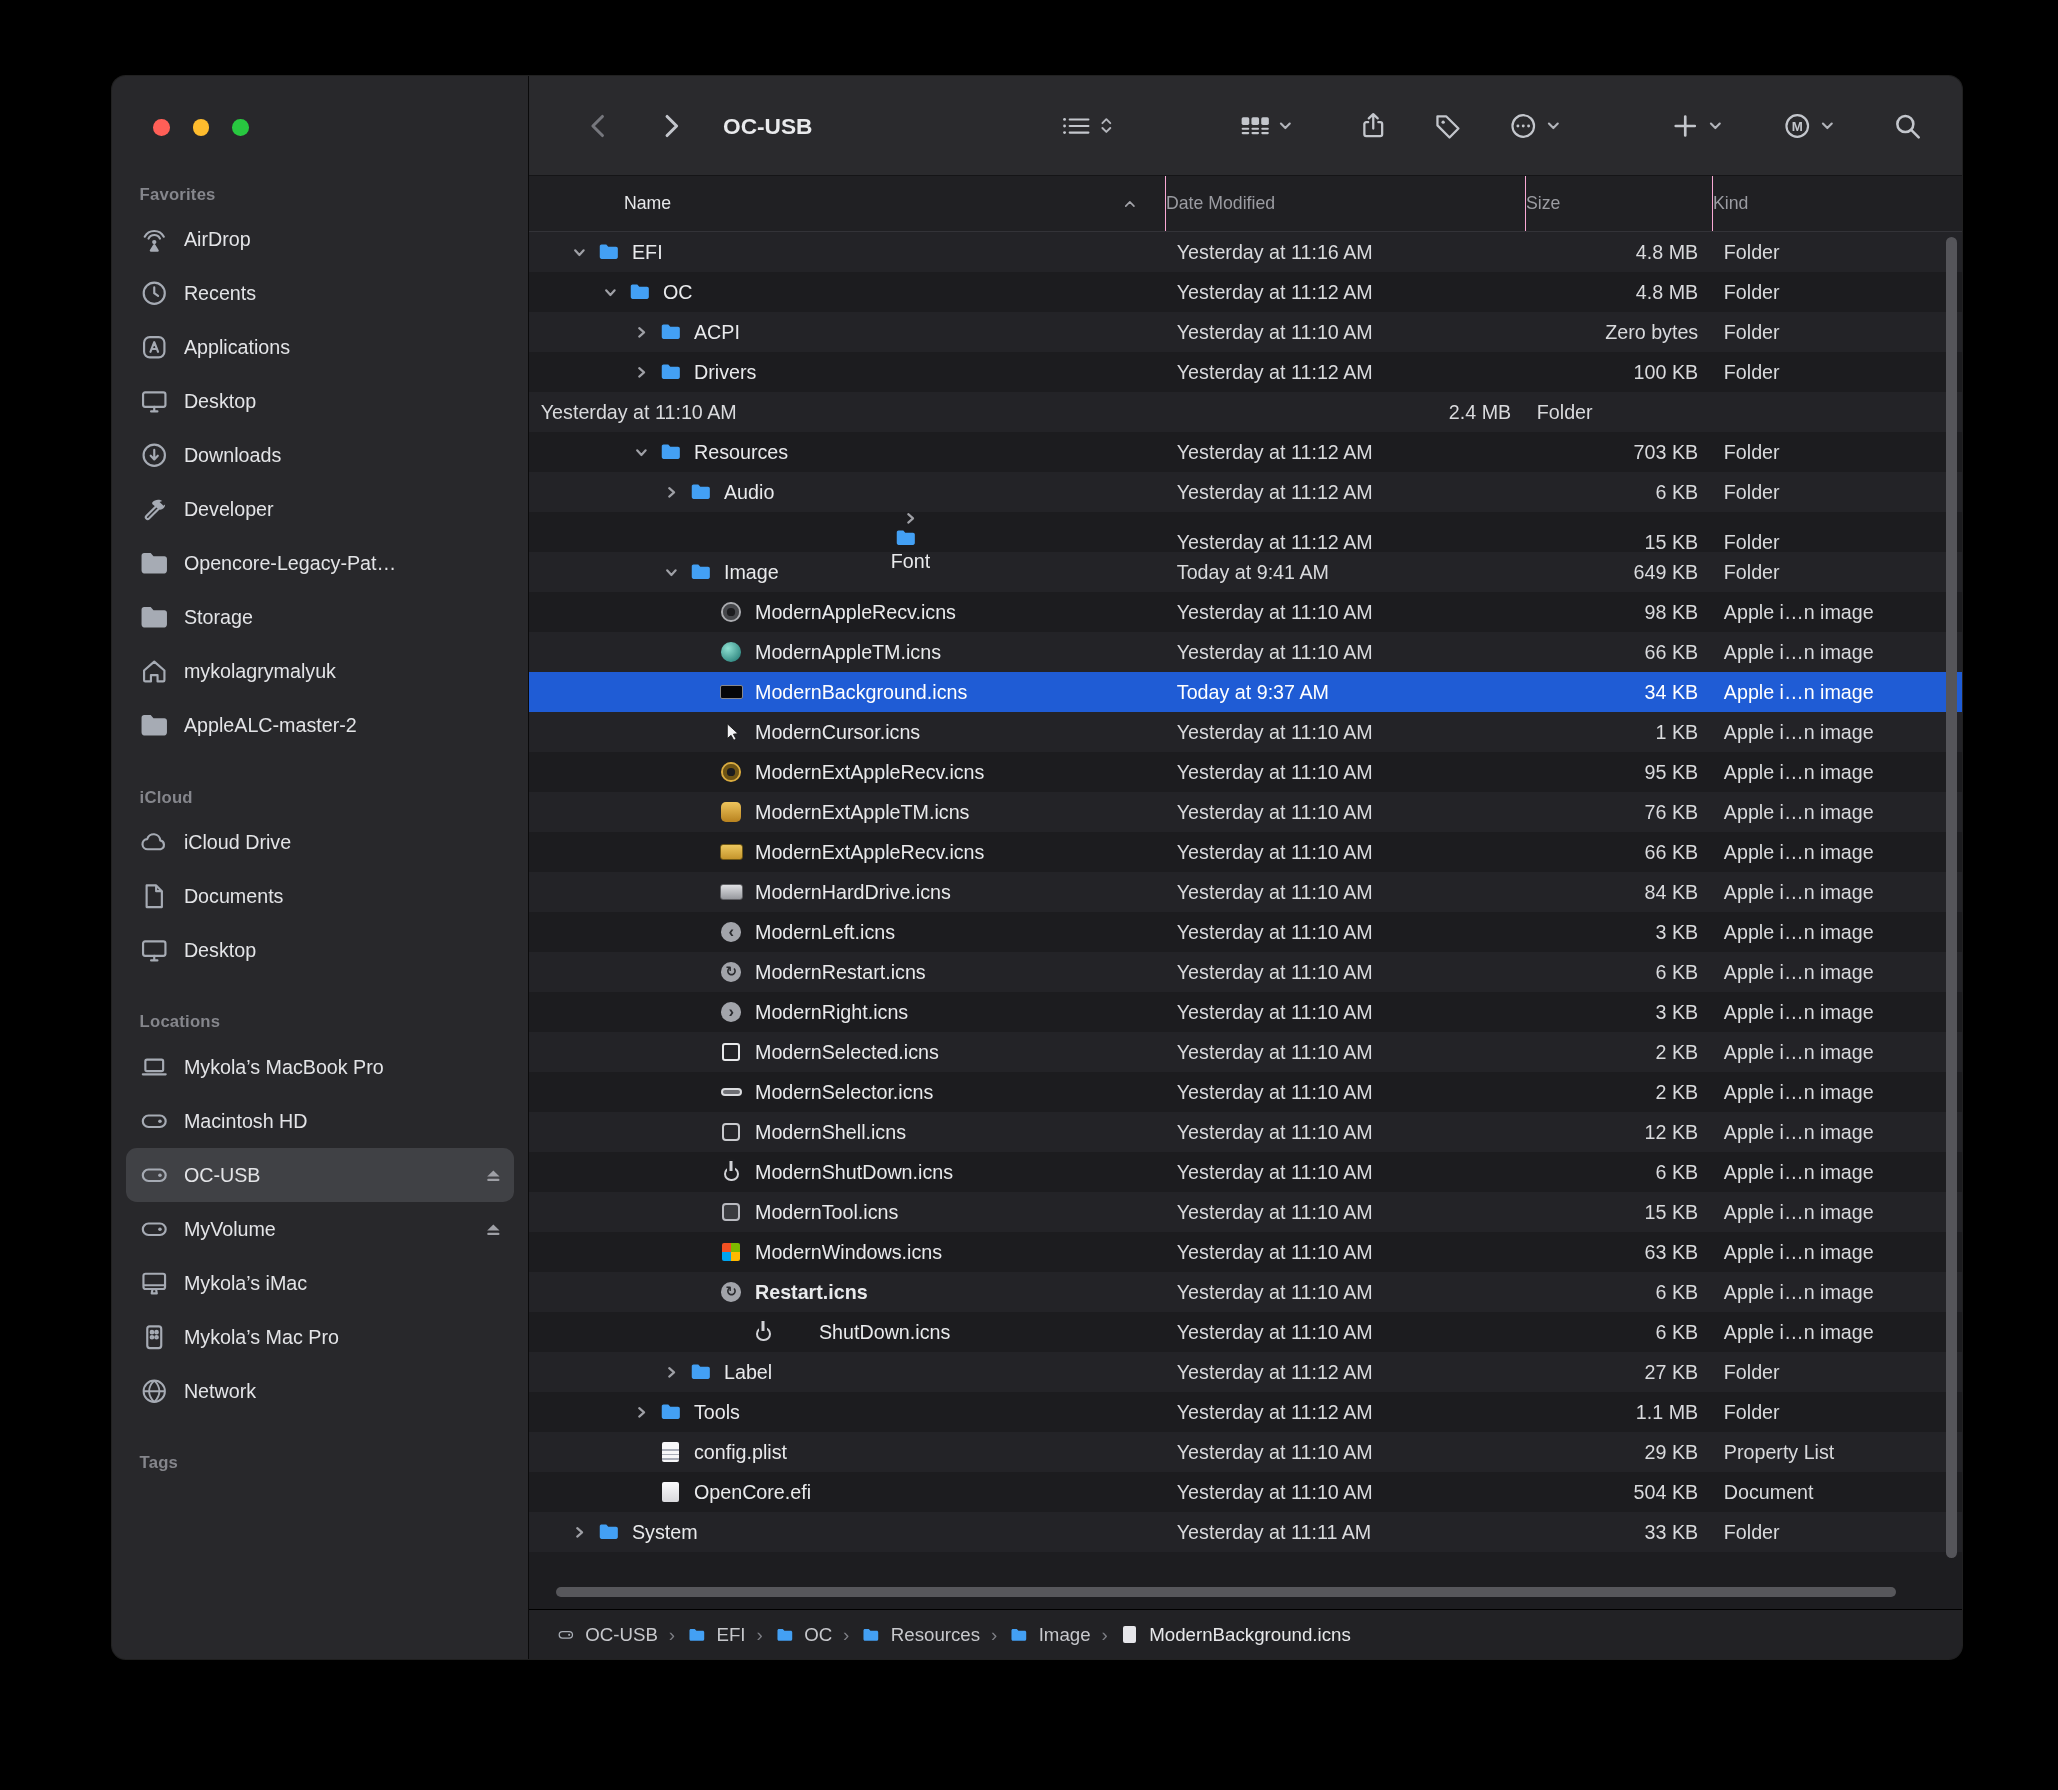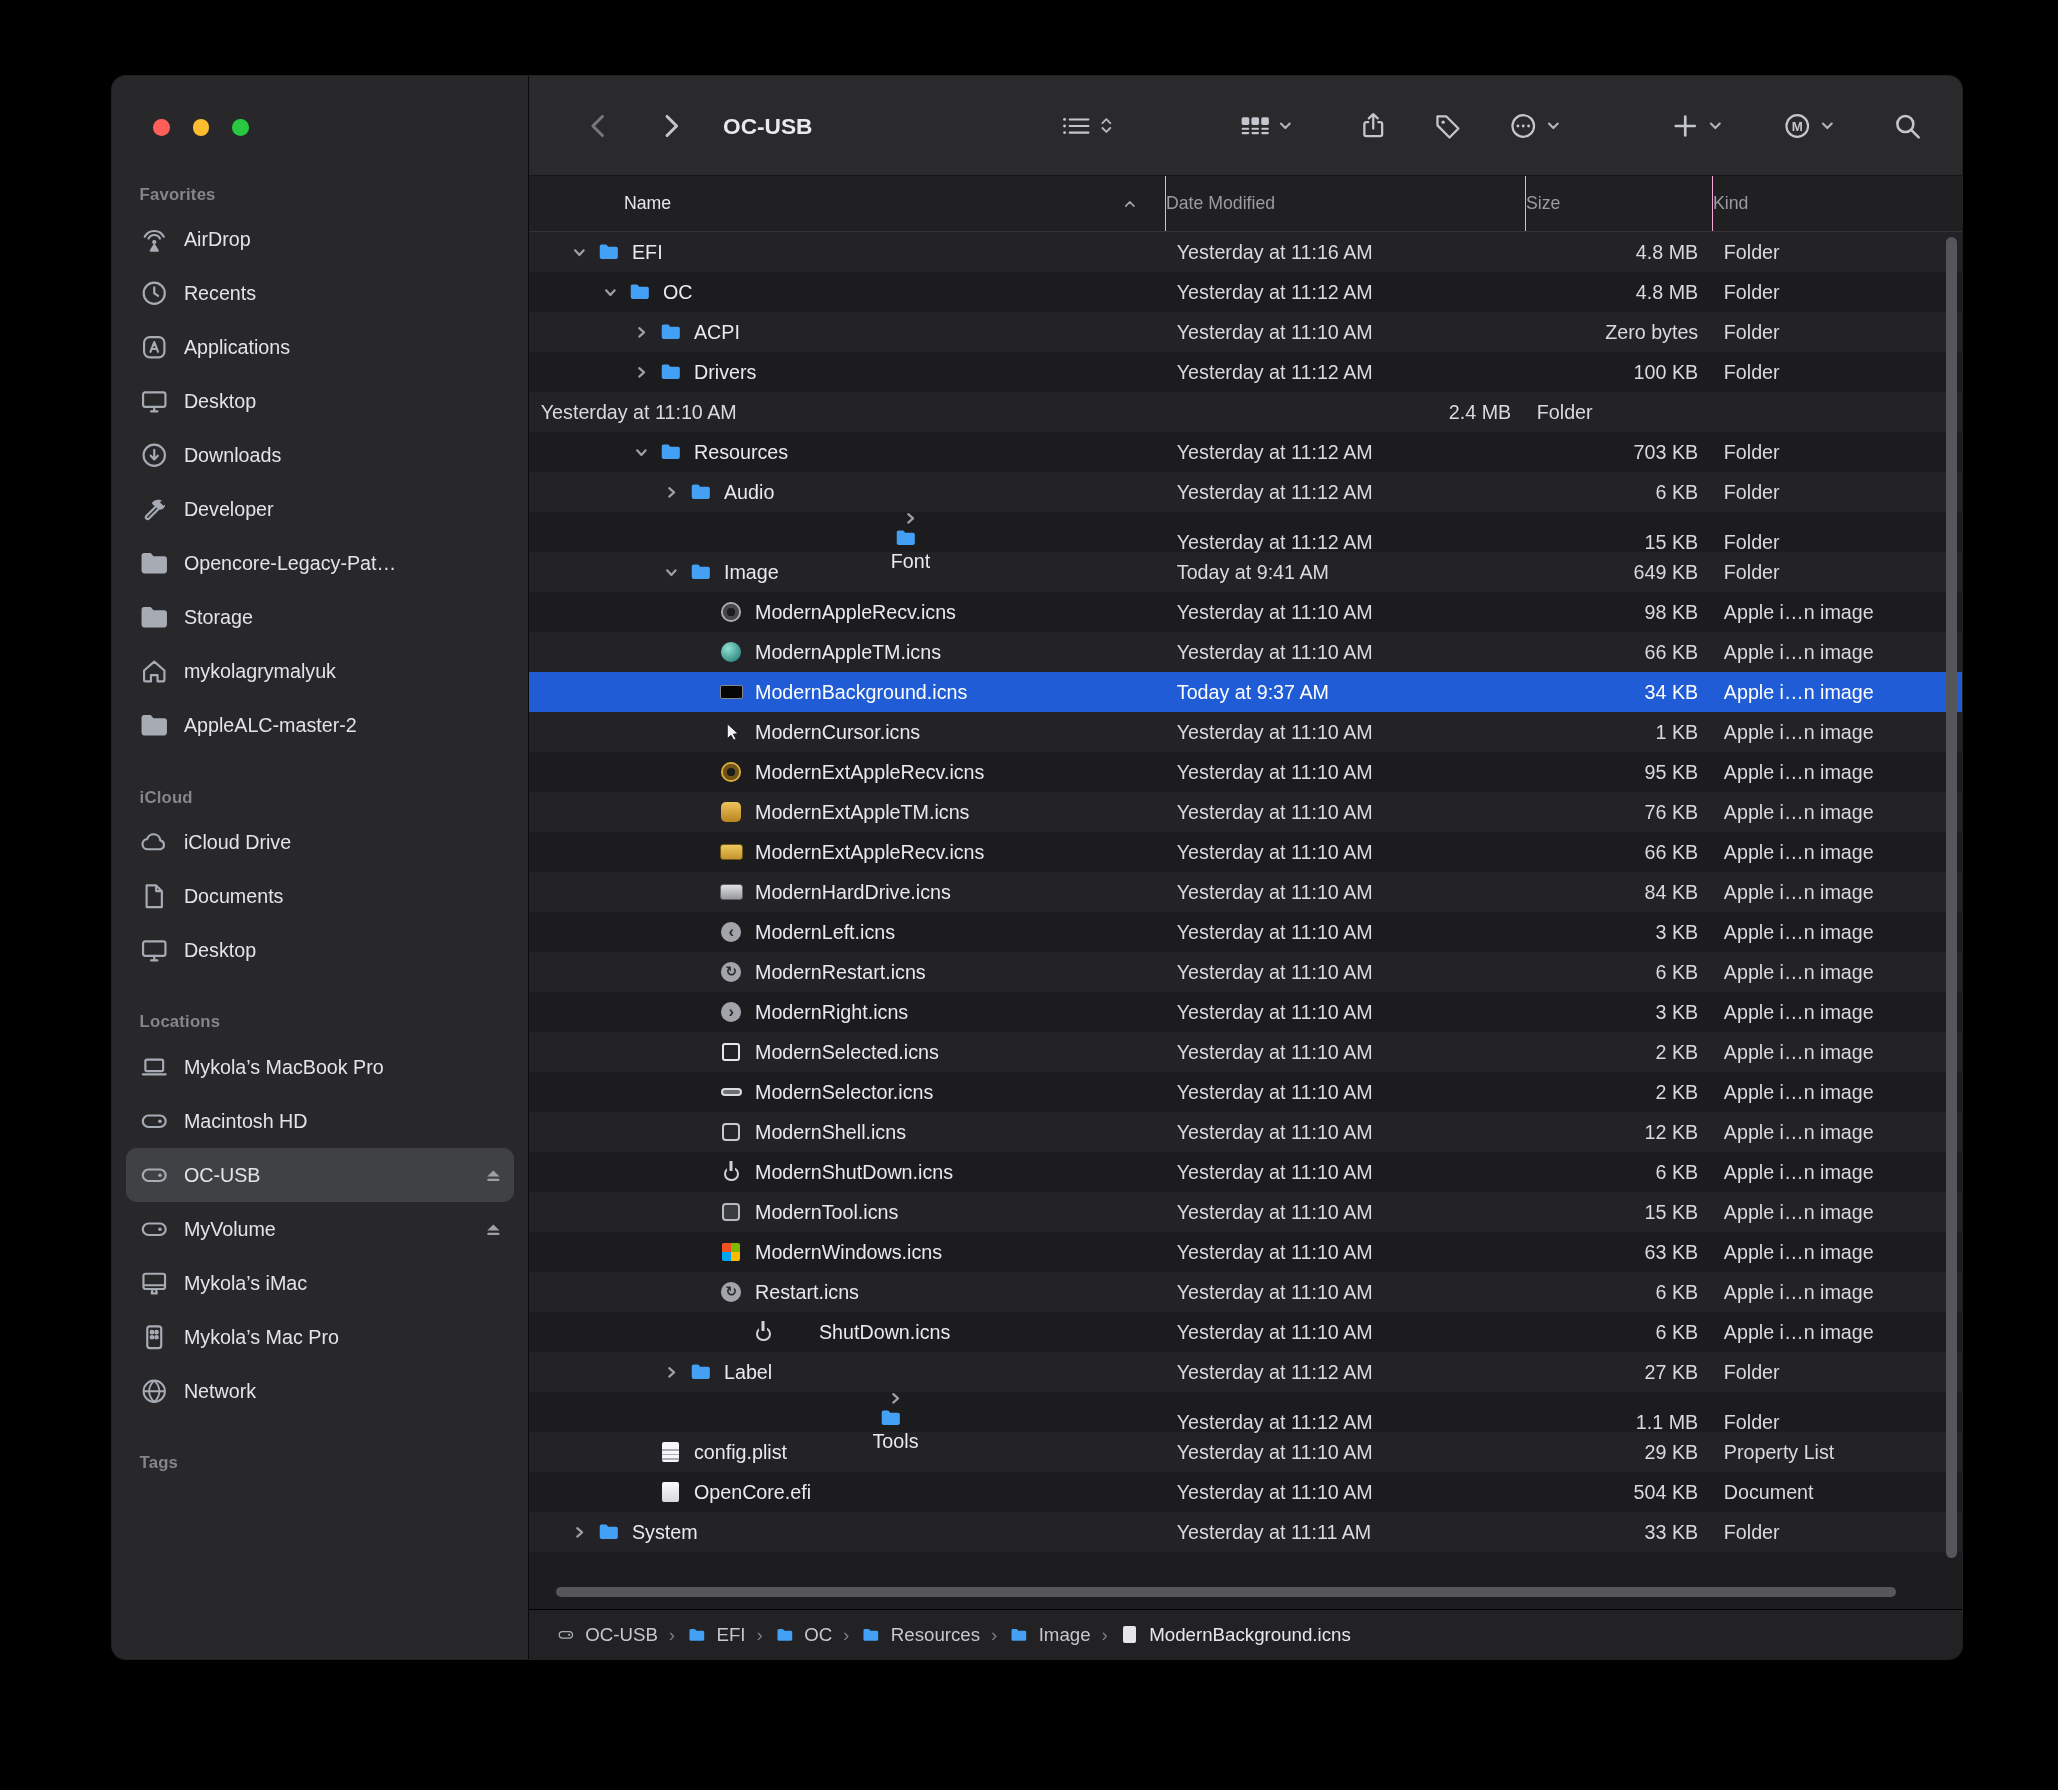--- a/index.html
+++ b/index.html
@@ -778,21 +778,21 @@
             <div class="cell c-name" data-name="file-name-cell" style="padding-left: 158px;">
               <span class="disc" data-name="disclosure-spacer"></span>
               <span class="mini i-windows" data-name="windows-icon"></span>
               <span class="fname" data-name="file-name">ModernWindows.icns</span>
             </div>
             <div class="cell c-date" data-name="file-date-modified">Yesterday at 11:10 AM</div>
             <div class="cell c-size" data-name="file-size">63 KB</div>
             <div class="cell c-kind" data-name="file-kind">Apple i…n image</div>
           </div>
           <div class="row" data-name="file-row-restart-icns">
-            <div class="cell c-name" data-name="file-name-cell" style="padding-left: 158px;">
+            <div class="cell c-name" data-name="file-name-cell" style="padding-left: 158px; font-weight: bold;">
               <span class="disc" data-name="disclosure-spacer"></span>
               <span class="mini i-restart" data-name="restart-icon"></span>
               <span class="fname" data-name="file-name">Restart.icns</span>
             </div>
             <div class="cell c-date" data-name="file-date-modified">Yesterday at 11:10 AM</div>
             <div class="cell c-size" data-name="file-size">6 KB</div>
             <div class="cell c-kind" data-name="file-kind">Apple i…n image</div>
           </div>
           <div class="row" data-name="file-row-shutdown-icns">
             <div class="cell c-name" data-name="file-name-cell" style="padding-left: 158px; gap: 32px;">
@@ -816,21 +816,21 @@
                   <path d="M2 6c0-1.1.9-2 2-2h5.2l2.2 2.4H20c1.1 0 2 .9 2 2v9.1c0 1.4-.9 2.5-2 2.5H4c-1.1 0-2-1.1-2-2.5V6z"></path>
                 </svg>
               </span>
               <span class="fname" data-name="file-name">Label</span>
             </div>
             <div class="cell c-date" data-name="file-date-modified">Yesterday at 11:12 AM</div>
             <div class="cell c-size" data-name="file-size">27 KB</div>
             <div class="cell c-kind" data-name="file-kind">Folder</div>
           </div>
           <div class="row" data-name="file-row-tools">
-            <div class="cell c-name" data-name="file-name-cell" style="padding-left: 97px; flex-direction: column;">
+            <div class="cell c-name" data-name="file-name-cell" style="padding-left: 97px;">
               <span class="disc" data-name="disclosure-triangle-icon">
                 <svg viewBox="0 0 12 12" fill="none" stroke="currentColor" stroke-width="2" stroke-linecap="round" stroke-linejoin="round">
                   <path d="M4 2l4.5 4L4 10"></path>
                 </svg>
               </span>
               <span class="ficon folder" data-name="folder-icon">
                 <svg viewBox="0 0 24 24" fill="currentColor">
                   <path d="M2 6c0-1.1.9-2 2-2h5.2l2.2 2.4H20c1.1 0 2 .9 2 2v9.1c0 1.4-.9 2.5-2 2.5H4c-1.1 0-2-1.1-2-2.5V6z"></path>
                 </svg>
               </span>

